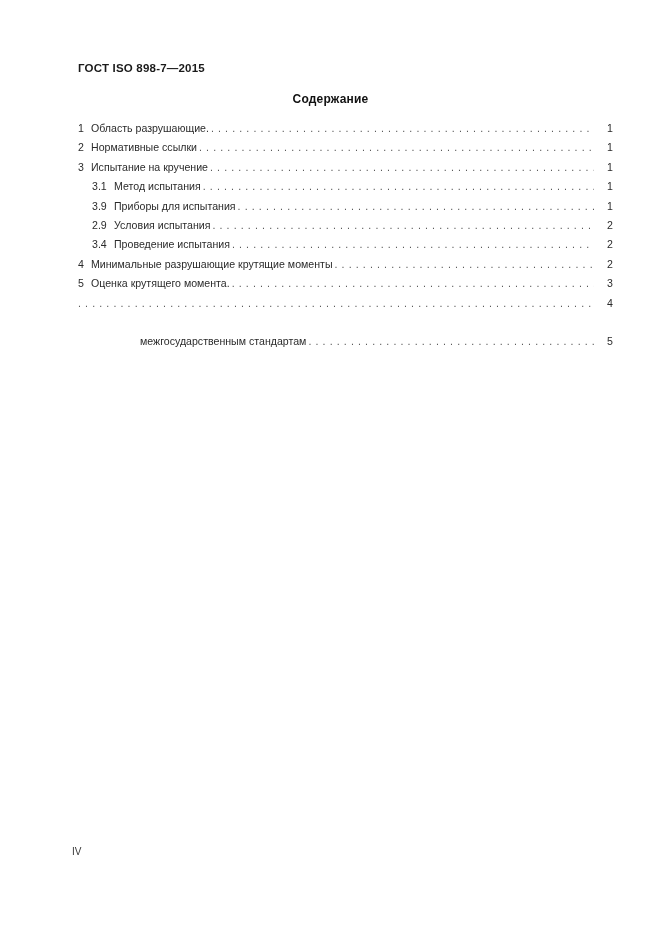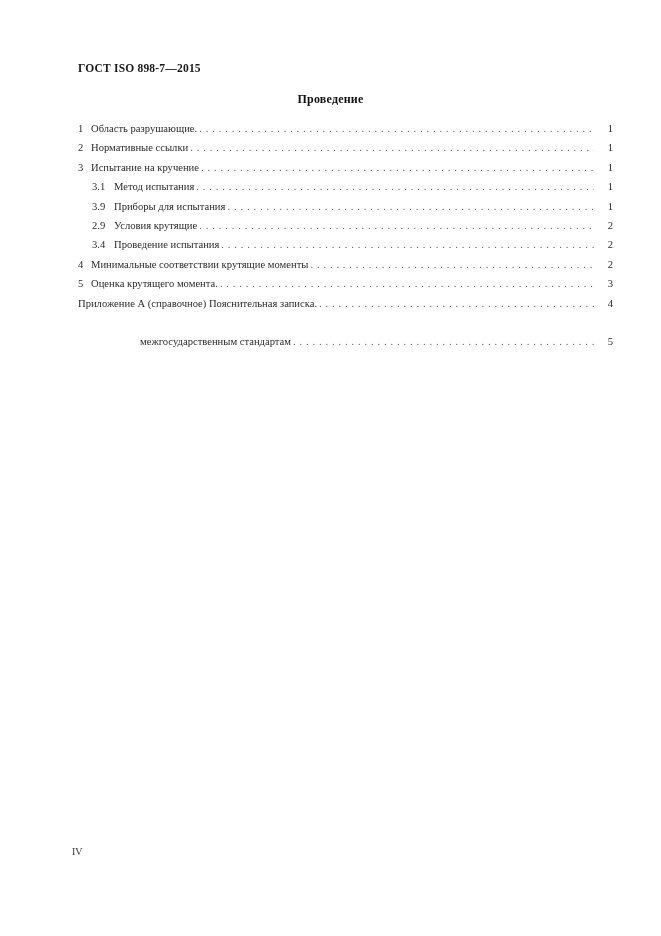--- a/index.html
+++ b/index.html
@@ -10,21 +10,20 @@
   body {
     font-family: "Liberation Sans", sans-serif;
     -webkit-font-smoothing: antialiased;
   }
   .page {
     position: relative;
     width: 661px;
     height: 936px;
     background: #ffffff;
     overflow: hidden;
-    font-family: Liberation Serif, serif;
   }
   .doc-header {
     position: absolute;
     left: 78px;
     top: 62px;
     font-size: 11.5px;
     font-weight: bold;
     color: #1a1a1a;
     letter-spacing: 0.2px;
     white-space: nowrap;
@@ -105,21 +104,21 @@
     color: #3a3a3a;
   }
 </style>
 </head>
 <body>
 
 <div class="page">
 
   <div class="doc-header">ГОСТ ISO 898-7—2015</div>
 
-  <div class="toc-title">Проведение</div>
+  <div class="toc-title">Содержание</div>
 
   <div class="toc" id="toc-list">
       <div class="toc-row lvl1">
         <span class="num">1</span>
         <span class="label">Область разрушающие.</span>
         <span class="leader"></span>
         <span class="pg">1</span>
       </div>
       <div class="toc-row lvl1">
         <span class="num">2</span>
@@ -140,44 +139,43 @@
         <span class="pg">1</span>
       </div>
       <div class="toc-row lvl2">
         <span class="num">3.9</span>
         <span class="label">Приборы для испытания</span>
         <span class="leader"></span>
         <span class="pg">1</span>
       </div>
       <div class="toc-row lvl2">
         <span class="num">2.9</span>
-        <span class="label">Условия крутящие</span>
+        <span class="label">Условия испытания</span>
         <span class="leader"></span>
         <span class="pg">2</span>
       </div>
       <div class="toc-row lvl2">
         <span class="num">3.4</span>
         <span class="label">Проведение испытания</span>
         <span class="leader"></span>
         <span class="pg">2</span>
       </div>
       <div class="toc-row lvl1">
         <span class="num">4</span>
-        <span class="label">Минимальные соответствии крутящие моменты</span>
+        <span class="label">Минимальные разрушающие крутящие моменты</span>
         <span class="leader"></span>
         <span class="pg">2</span>
       </div>
       <div class="toc-row lvl1">
         <span class="num">5</span>
         <span class="label">Оценка крутящего момента.</span>
         <span class="leader"></span>
         <span class="pg">3</span>
       </div>
       <div class="toc-row lvl1">
-        <span class="label">Приложение А (справочное)  Пояснительная записка.</span>
         <span class="leader"></span>
         <span class="pg">4</span>
       </div>
       <div class="toc-row lvl1">
         <span class="leader blank"></span>
         <span class="pg empty"></span>
       </div>
       <div class="toc-row cont">
         <span class="label">межгосударственным стандартам</span>
         <span class="leader"></span>

